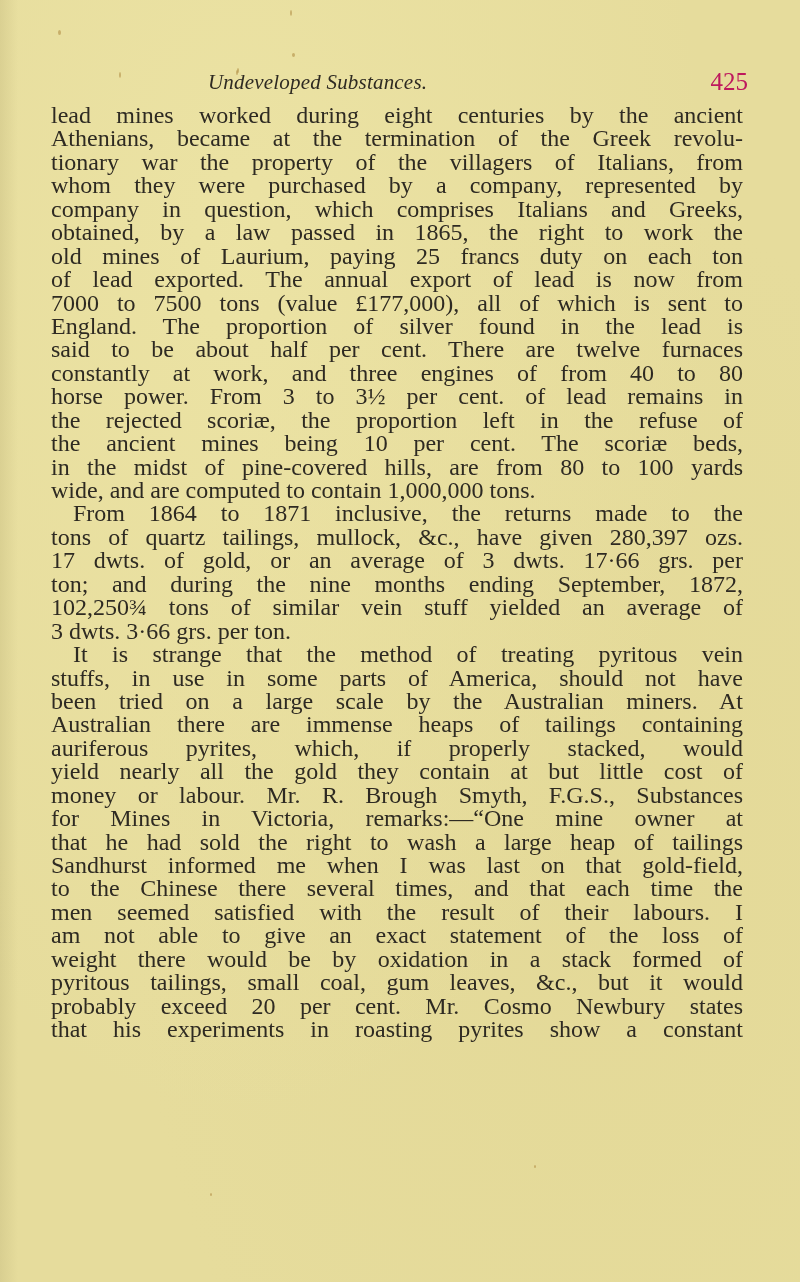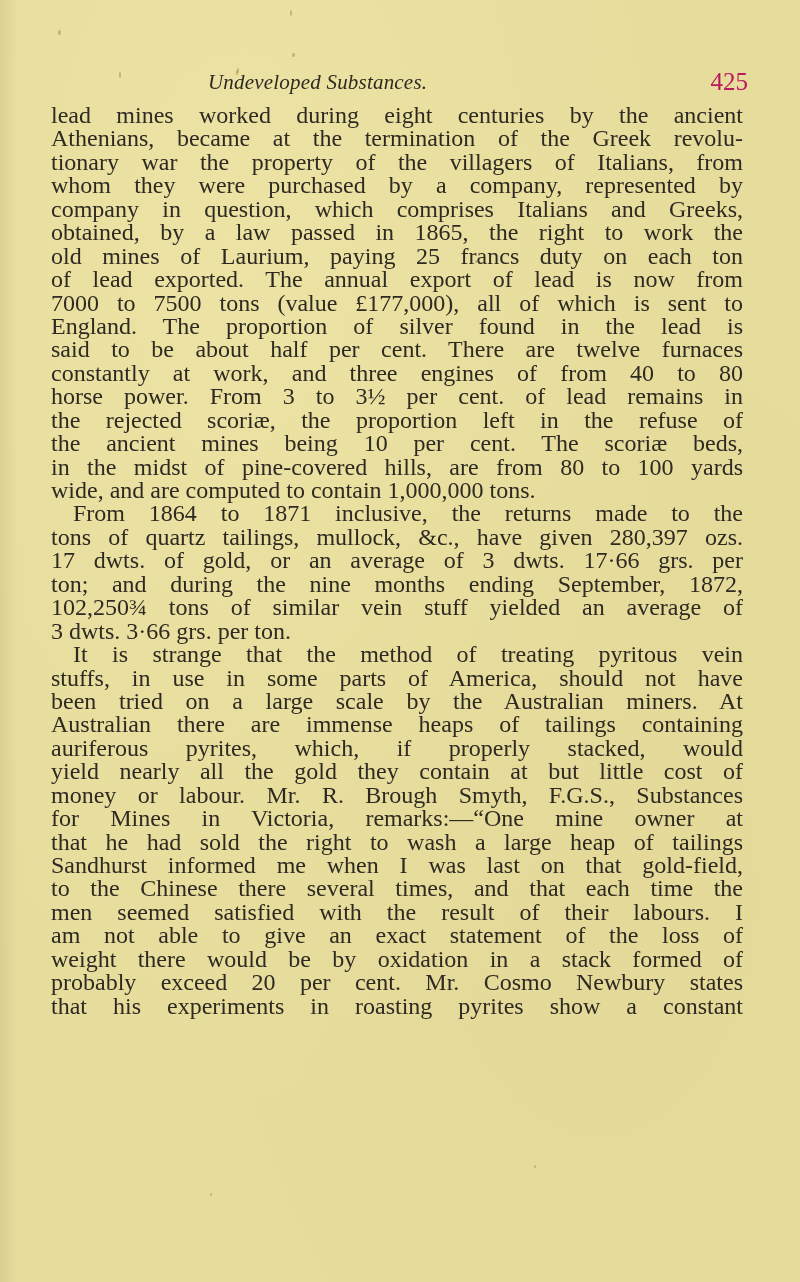--- a/index.html
+++ b/index.html
@@ -145,17 +145,18 @@
       <span class="line">auriferous pyrites, which, if properly stacked, would</span>
       <span class="line">yield nearly all the gold they contain at but little cost of</span>
       <span class="line">money or labour.  Mr. R. Brough Smyth, F.G.S., Substances</span>
       <span class="line">for Mines in Victoria, remarks:—“One mine owner at</span>
       <span class="line">that he had sold the right to wash a large heap of tailings</span>
       <span class="line">Sandhurst informed me when I was last on that gold-field,</span>
       <span class="line">to the Chinese there several times, and that each time the</span>
       <span class="line">men seemed satisfied with the result of their labours.  I</span>
       <span class="line">am not able to give an exact statement of the loss of</span>
       <span class="line">weight there would be by oxidation in a stack formed of</span>
+      <span class="line">pyritous tailings, small coal, gum leaves, &amp;c., but it would</span>
       <span class="line">probably exceed 20 per cent.  Mr. Cosmo Newbury states</span>
       <span class="line">that his experiments in roasting pyrites show a constant</span>
     </div>
   </div>
 </div>
 
 </body></html>

